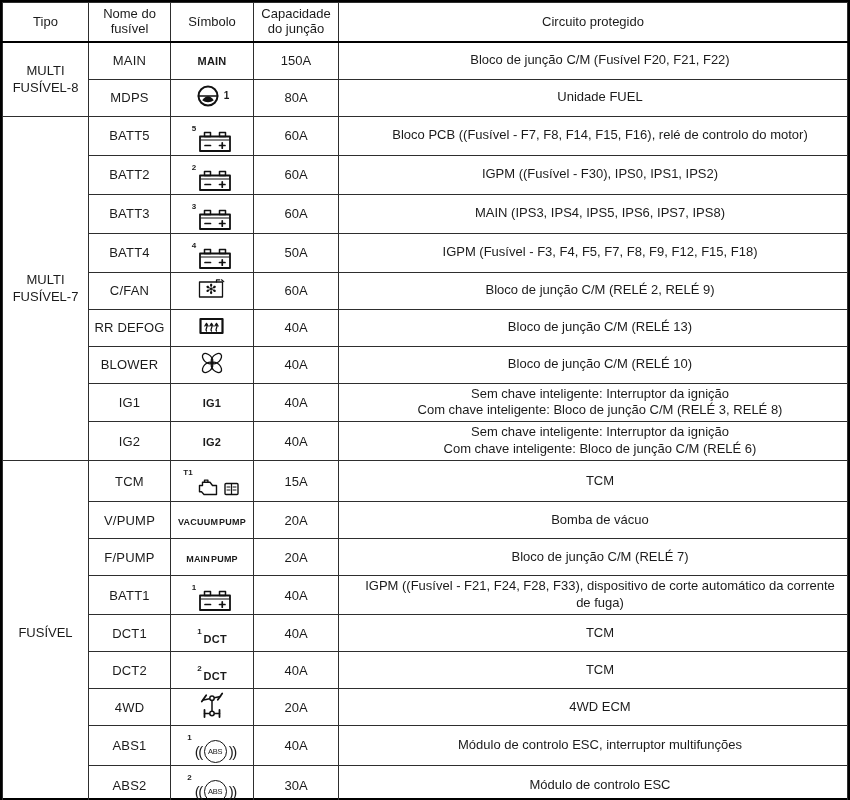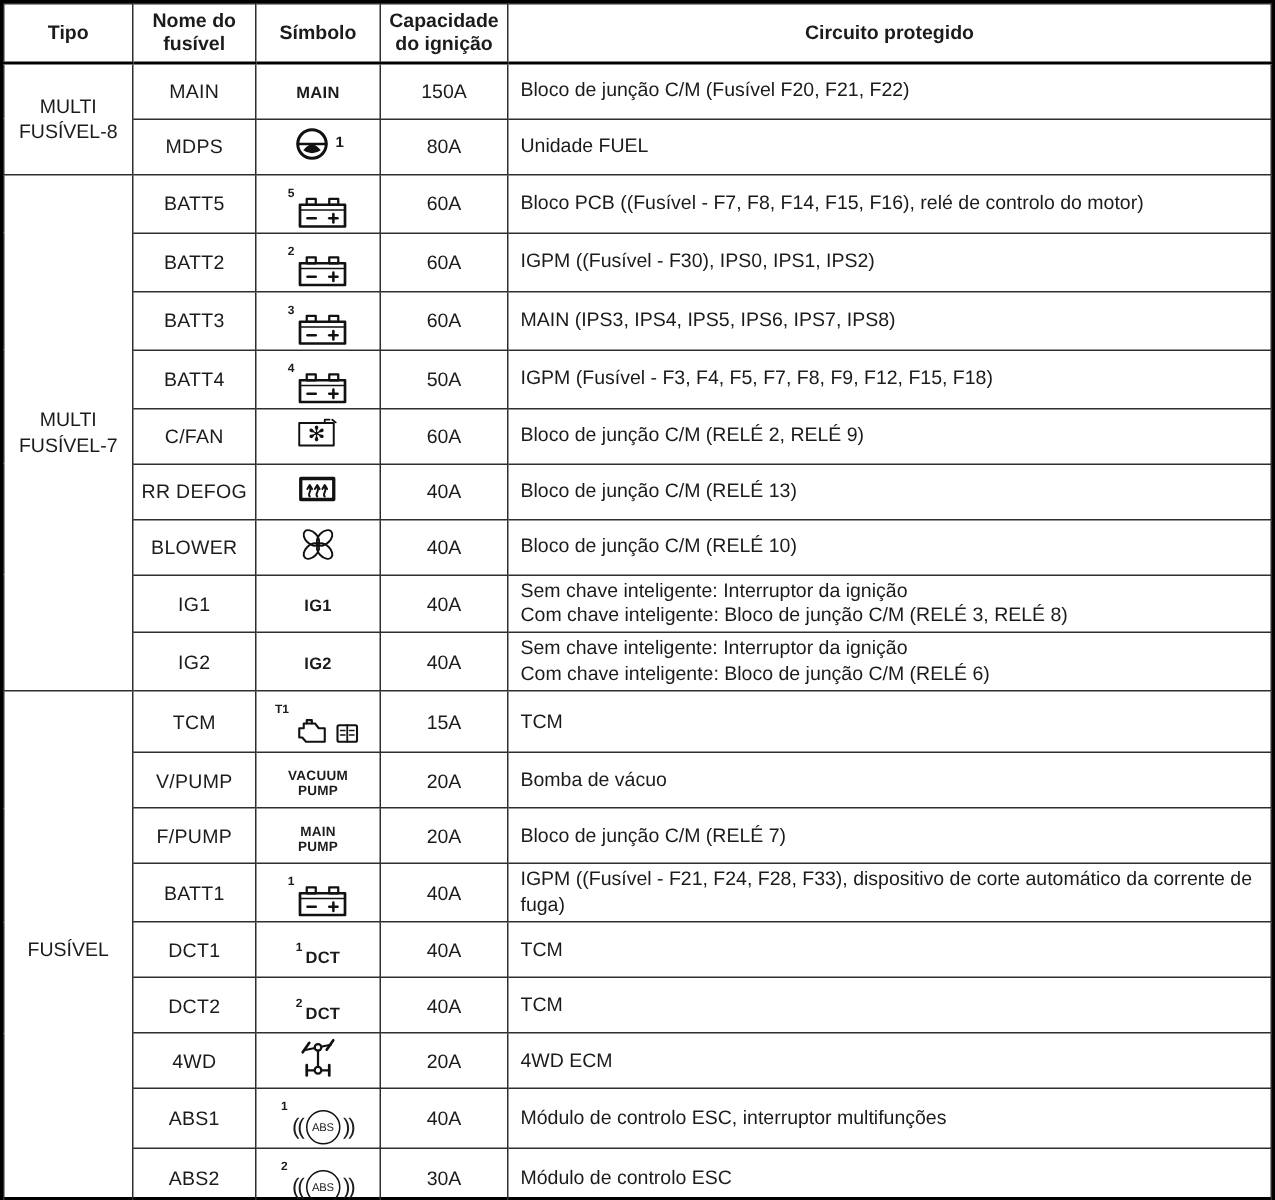--- a/index.html
+++ b/index.html
@@ -26,47 +26,47 @@
   col.c-cap{width:85px;}
   th,td{
     border:1px solid #2e2e2e;
     padding:2px 4px;
     vertical-align:middle;
     text-align:center;
     font-size:13px;
     overflow:hidden;
   }
   thead th{
-    font-weight:bold;
+    font-weight:normal;
     height:34px;
     line-height:1.15;
     border-bottom:2px solid #000;
     background:#fff;
     margin-left:47px;
   }
   tbody tr{height:37px;}
   td.circuit-cell{
-    text-align:left;
-    padding-left:8px;
+    text-align:center;
+    padding-left:20px;
     padding-right:6px;
     line-height:1.3;
   }
   td.tipo-cell{line-height:1.35;}
   td.name-cell{letter-spacing:.2px;}
   .sym-wrap{
     display:inline-flex;align-items:center;justify-content:center;
     gap:1px;line-height:1;
   }
   .sym-sup{
     font-size:8px;font-weight:bold;
     align-self:flex-start;
     margin-top:-6px;margin-right:1px;
   }
   .sym-label{font-size:11px;font-weight:bold;letter-spacing:.2px;}
-  .sym-lines{display:flex;flex-direction:column;gap:1px;}
+  .sym-lines{display:flex;flex-direction:row;gap:1px;}
   .sym-lines .sym-line{font-size:9px;font-weight:bold;letter-spacing:.2px;}
   .steer-num{font-size:10px;font-weight:bold;margin-left:2px;}
   .abs-paren{font-size:15px;letter-spacing:-1.5px;margin:0 1px;}
   .abs-badge{
     display:inline-flex;align-items:center;justify-content:center;
     width:21px;height:21px;
     border:1.6px solid #111;border-radius:50%;
     font-size:7.5px;font-weight:normal;letter-spacing:-.2px;
   }
   svg{display:block;}
@@ -90,21 +90,21 @@
           </th>
           <th>
             <div>Nome do</div>
             <div>fusível</div>
           </th>
           <th>
             <div>Símbolo</div>
           </th>
           <th>
             <div>Capacidade</div>
-            <div>do ignição</div>
+            <div>do junção</div>
           </th>
           <th>
             <div>Circuito protegido</div>
           </th>
         </tr>
     </thead>
     <tbody>
         <tr>
           <td class="tipo-cell" rowspan="2">
             <div>MULTI</div>

